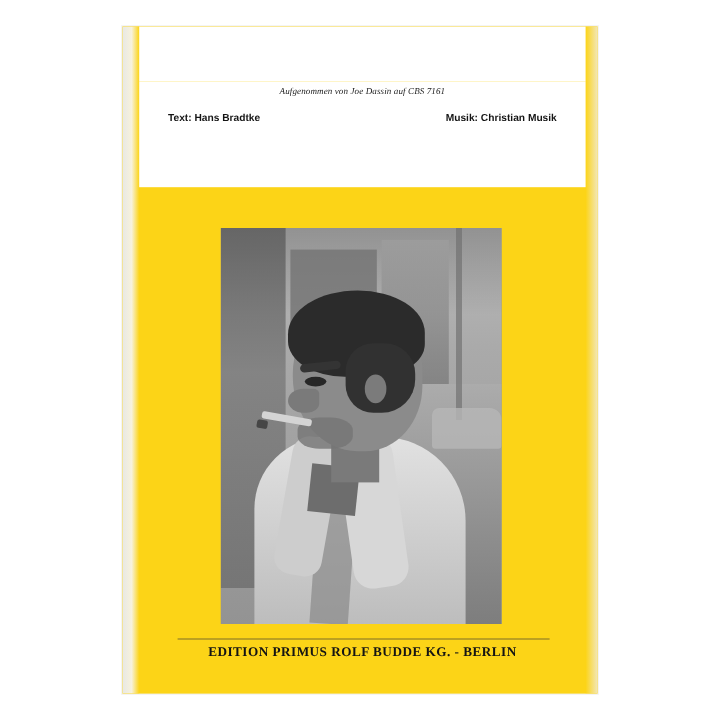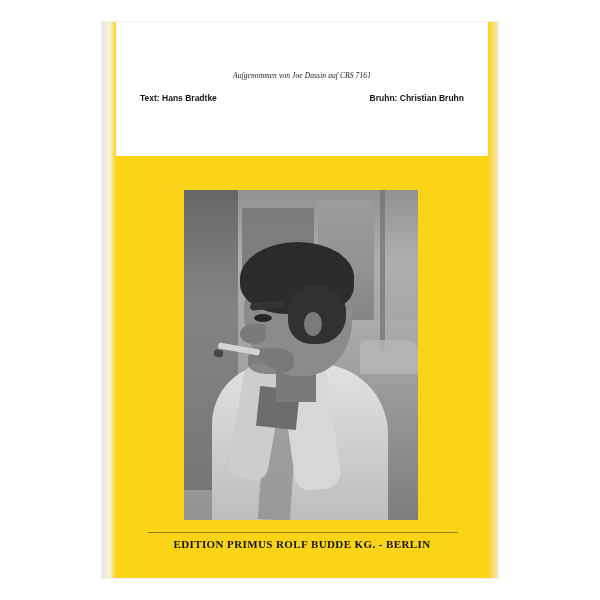--- a/index.html
+++ b/index.html
@@ -345,21 +345,21 @@
     <div class="cover-edge-right"></div>
 
     <div class="top-band"></div>
 
     <div class="title-block">
       <div class="recorded-note">Aufgenommen von Joe Dassin auf CBS 7161</div>
 
 
       <div class="credits">
         <div class="credit-left">Text: Hans Bradtke</div>
-        <div class="credit-right">Bruhn: Christian Bruhn</div>
+        <div class="credit-right">Musik: Christian Musik</div>
       </div>
     </div>
 
     <div class="photo-frame">
       <div class="photo">
         <div class="bg-building-left"></div>
         <div class="bg-sign"></div>
         <div class="bg-sign2"></div>
         <div class="bg-window"></div>
         <div class="bg-street"></div>

